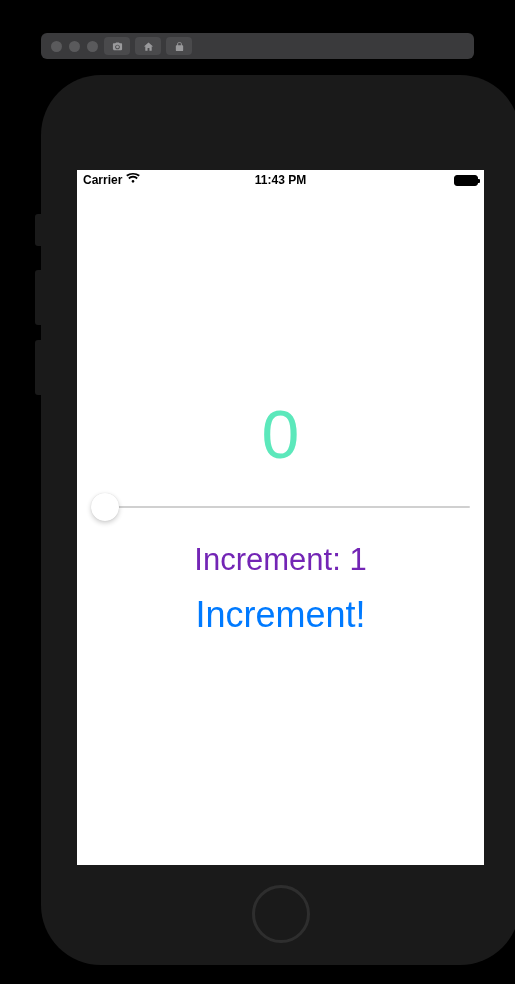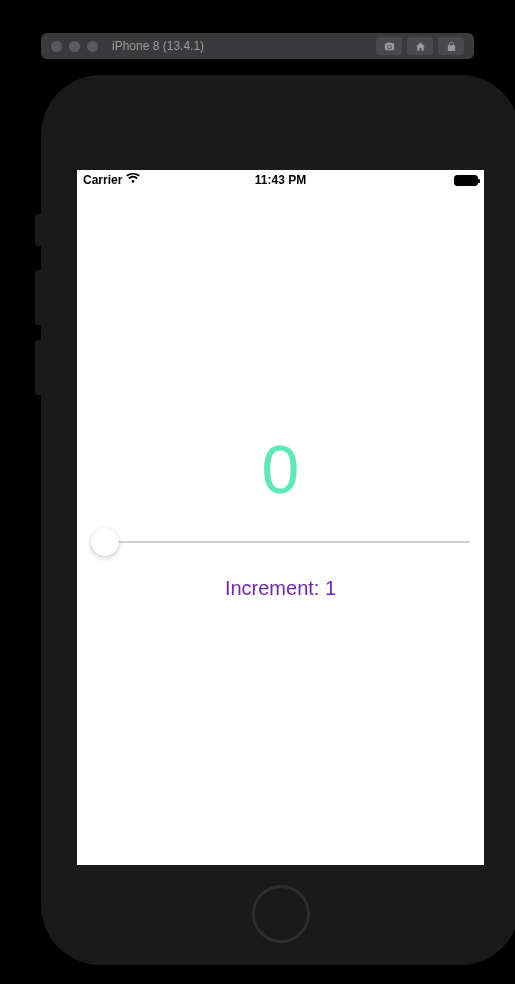--- a/index.html
+++ b/index.html
@@ -198,21 +198,21 @@
     .slider-thumb {
       position: absolute;
       left: 14px;
       width: 28px;
       height: 28px;
       background: #fff;
       border-radius: 50%;
       box-shadow: 0 2px 5px rgba(0,0,0,0.2), 0 0 1px rgba(0,0,0,0.15);
     }
     .increment-label {
-      font-size: 20px;
+      font-size: 31px;
       color: #7325b5;
       margin-top: 20px;
       font-weight: 400;
     }
     .increment-button {
       font-size: 36px;
       color: #007aff;
       margin-top: 16px;
       font-weight: 400;
       cursor: pointer;
@@ -231,21 +231,20 @@
   </style>
 </head>
 <body>
 
 <div class="simulator-bar">
   <div class="traffic-lights">
     <div class="traffic-light"></div>
     <div class="traffic-light"></div>
     <div class="traffic-light"></div>
   </div>
-  <div class="sim-title">iPhone 8 (13.4.1)</div>
   <div class="sim-buttons">
     <div class="sim-btn">
       <svg viewBox="0 0 24 24">
           <path d="M20 5h-3l-2-2h-6l-2 2h-3c-1 0-2 1-2 2v11c0 1 1 2 2 2h16c1 0 2-1 2-2v-11c0-1-1-2-2-2zm-8 13c-3 0-5-2-5-5s2-5 5-5 5 2 5 5-2 5-5 5zm0-8c-2 0-3 1-3 3s1 3 3 3 3-1 3-3-1-3-3-3z"></path>
         </svg>
     </div>
     <div class="sim-btn">
       <svg viewBox="0 0 24 24">
           <path d="M12 3l10 9h-3v9h-5v-6h-4v6h-5v-9h-3z"></path>
         </svg>
@@ -280,16 +279,17 @@
       </div>
     </div>
 
     <div class="app-content">
       <div class="counter">0</div>
       <div class="slider-container">
         <div class="slider-track"></div>
         <div class="slider-thumb"></div>
       </div>
       <div class="increment-label">Increment: 1</div>
+      <div class="increment-button">Increment!</div>
     </div>
   </div>
   <div class="home-button"></div>
 </div>
 
 </body></html>

